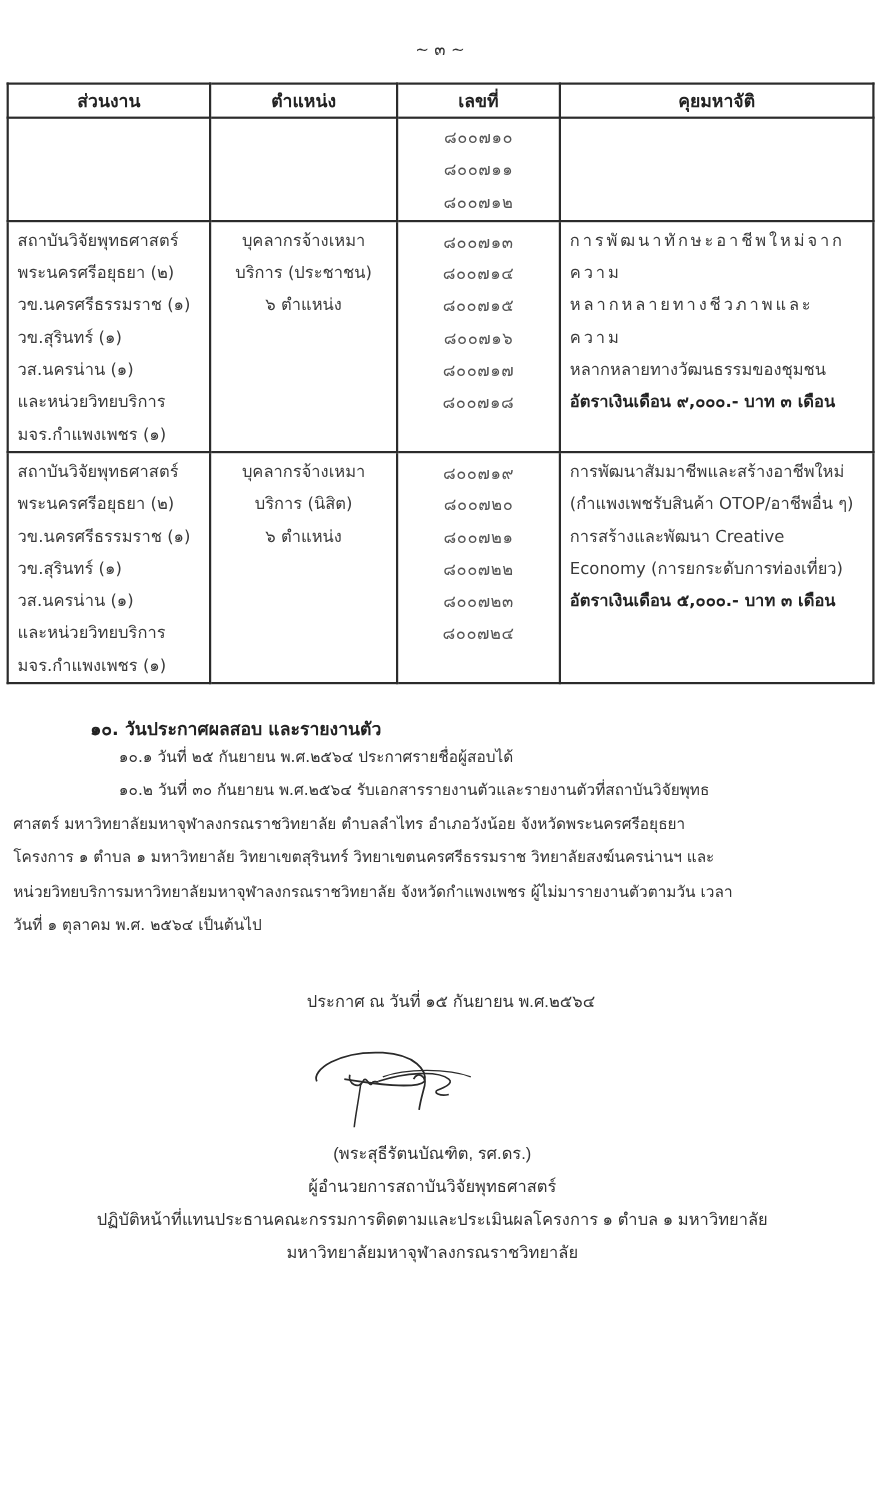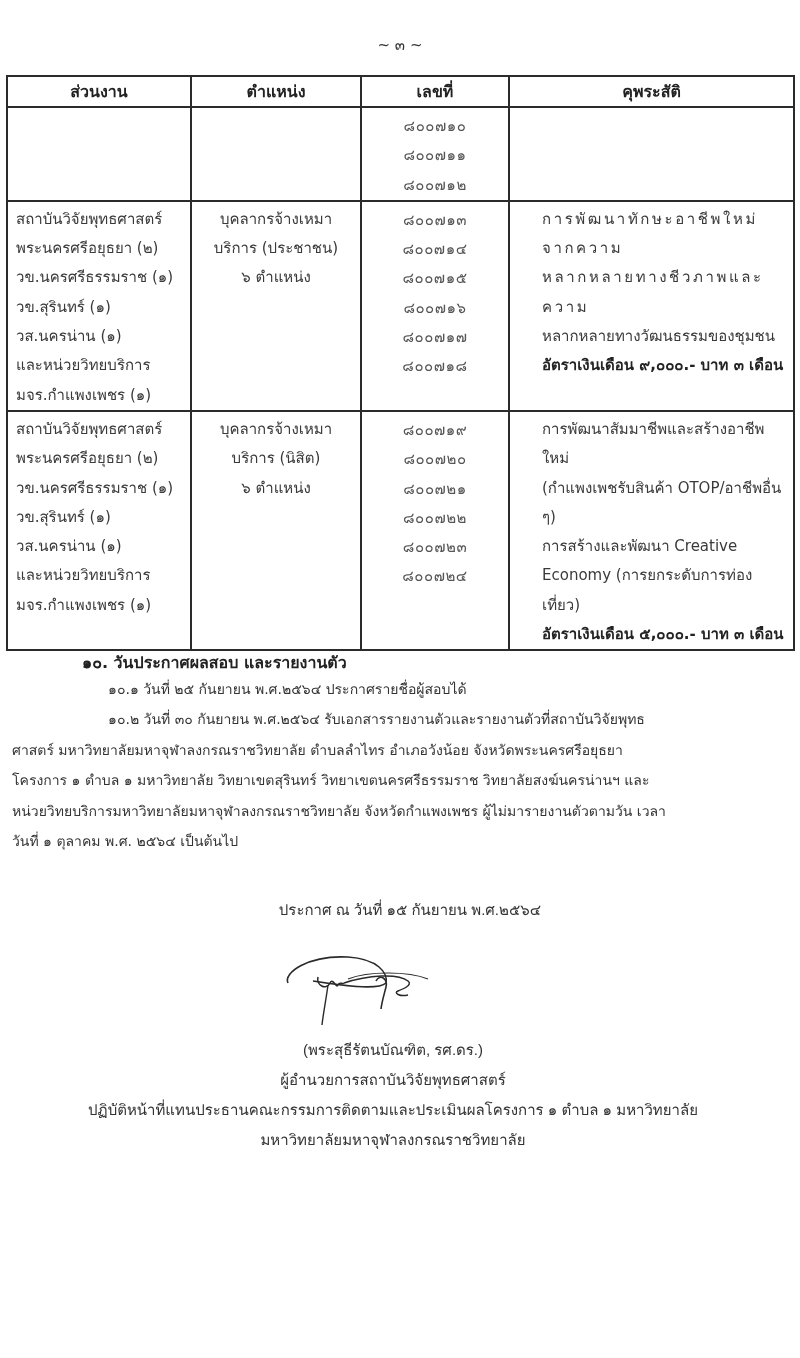--- a/index.html
+++ b/index.html
@@ -21,21 +21,21 @@
   }
   table.main th {
     height: 29px; font-weight: bold; font-size: 16px; text-align: center;
     vertical-align: middle; color: #222;
     font-family: "Liberation Sans", sans-serif;
   }
   col.c1 { width: 184px; } col.c2 { width: 170px; } col.c3 { width: 148px; } col.c4 { width: 285px; }
   .cell-lines { padding: 3px 8px 0 8px; font-size: 15px; line-height: 29.3px; color: #3a3a3a; }
   .cell-center { text-align: center; }
   .num-lines { padding: 4px 0 0 0; font-size: 15px; line-height: 29.3px; text-align: center; color: #555; letter-spacing: 0.5px; }
-  .qual { padding: 3px 8px 0 8px; font-size: 15px; line-height: 29.3px; color: #3a3a3a; margin-left: 24px; }
+  .qual { padding: 3px 8px 0 8px; font-size: 15px; line-height: 29.3px; color: #3a3a3a; }
   .qual .bold { font-weight: bold; color: #222; }
   .qual .spread { letter-spacing: 2.6px; }
   .row1 td { height: 86px; font-family: Liberation Serif, serif; }
   .row2 td { height: 202px; }
   .row3 td { height: 204px; }
   .sec-title { position: absolute; top: 650px; left: 82px; font-size: 16px; font-weight: bold; color: #222; }
   .para { position: absolute; left: 12px; width: 780px; font-size: 14px; line-height: 30.5px; color: #333; }
   .para .indent { display: inline-block; width: 96px; }
   .p1 { top: 674px; }
   .p2 { top: 704px; }
@@ -53,21 +53,21 @@
       <col class="c1">
       <col class="c2">
       <col class="c3">
       <col class="c4">
     </colgroup>
   <thead>
     <tr>
       <th>ส่วนงาน</th>
       <th>ตำแหน่ง</th>
       <th>เลขที่</th>
-      <th>คุพระสัติ</th>
+      <th>คุยมหาจัติ</th>
     </tr>
   </thead>
   <tbody>
     <tr class="row1">
       <td></td>
       <td></td>
       <td>
         <div class="num-lines">
           <div>๘๐๐๗๑๐</div>
           <div>๘๐๐๗๑๑</div>

